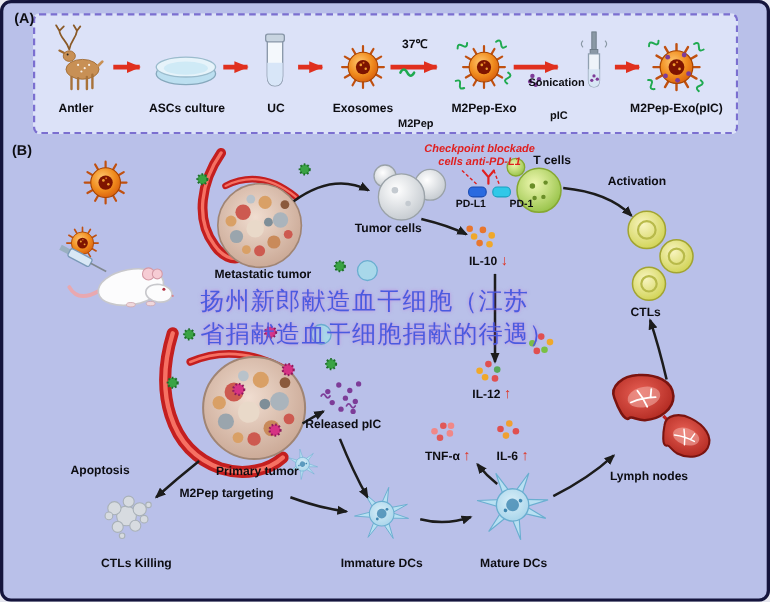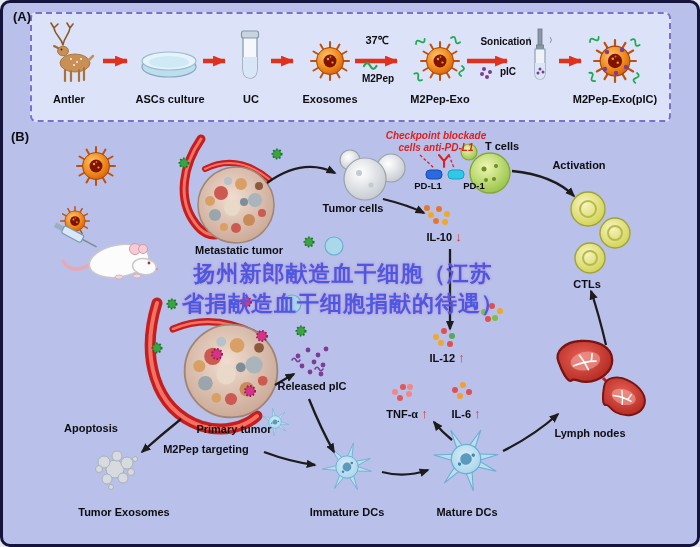--- a/index.html
+++ b/index.html
@@ -10,29 +10,29 @@
   }
   .panelA-box{
     position:absolute;left:27px;top:9px;width:641px;height:110px;box-sizing:border-box;
     background:#dce2f8;border:2px dashed #7b6fd0;border-radius:6px;z-index:1;
   }
   svg.art{position:absolute;left:0;top:0;z-index:2;}
   .lbl{
     position:absolute;transform:translateX(-50%);white-space:nowrap;z-index:4;
     font-size:11px;font-weight:bold;color:#0d0d12;
   }
-  .lbl.small{font-size:10px;}
+  .lbl.small{font-size:10px;margin-top:34px;}
   .lbl.tiny{font-size:9.5px;margin-left:12px;}
   .tag{position:absolute;z-index:4;font-size:13px;font-weight:bold;color:#0d0d12;}
   .ckpt{position:absolute;transform:translateX(-50%);z-index:4;text-align:center;
         color:#e02020;font-size:10px;font-weight:bold;line-height:11.5px;white-space:nowrap;font-style:italic;}
   .tr{color:#e0301e;font-size:13px;font-weight:bold;}
   .wm{
     position:absolute;left:340px;top:256px;transform:translateX(-50%);z-index:6;
-    text-align:center;font-size:22px;font-weight:bold;line-height:30px;letter-spacing:1px;
+    text-align:left;font-size:22px;font-weight:normal;line-height:30px;letter-spacing:1px;
     color:#4a5ae0;text-shadow:0 0 3px rgba(195,85,210,.55);white-space:nowrap;
   }
 </style>
 </head>
 <body>
 
 <div class="canvas">
 
   <div class="panelA-box"></div>
 
@@ -426,21 +426,21 @@
   </div>
   <div class="lbl" style="left:463px;top:403px">
     <span>IL-6</span>
     <span class="tr">↑</span>
   </div>
 
   <div class="lbl" style="left:587px;top:424px">Lymph nodes</div>
   <div class="lbl" style="left:88px;top:419px">Apoptosis</div>
   <div class="lbl" style="left:231px;top:420px">Primary tumor</div>
   <div class="lbl" style="left:203px;top:440px">M2Pep targeting</div>
-  <div class="lbl" style="left:121px;top:503px">Tumor Exosomes</div>
+  <div class="lbl" style="left:121px;top:503px">CTLs Killing</div>
   <div class="lbl" style="left:344px;top:503px">Immature DCs</div>
   <div class="lbl" style="left:464px;top:503px">Mature DCs</div>
 
   <div class="wm">
     <div>扬州新郎献造血干细胞（江苏</div>
     <div>省捐献造血干细胞捐献的待遇）</div>
   </div>
 
 </div>
 

